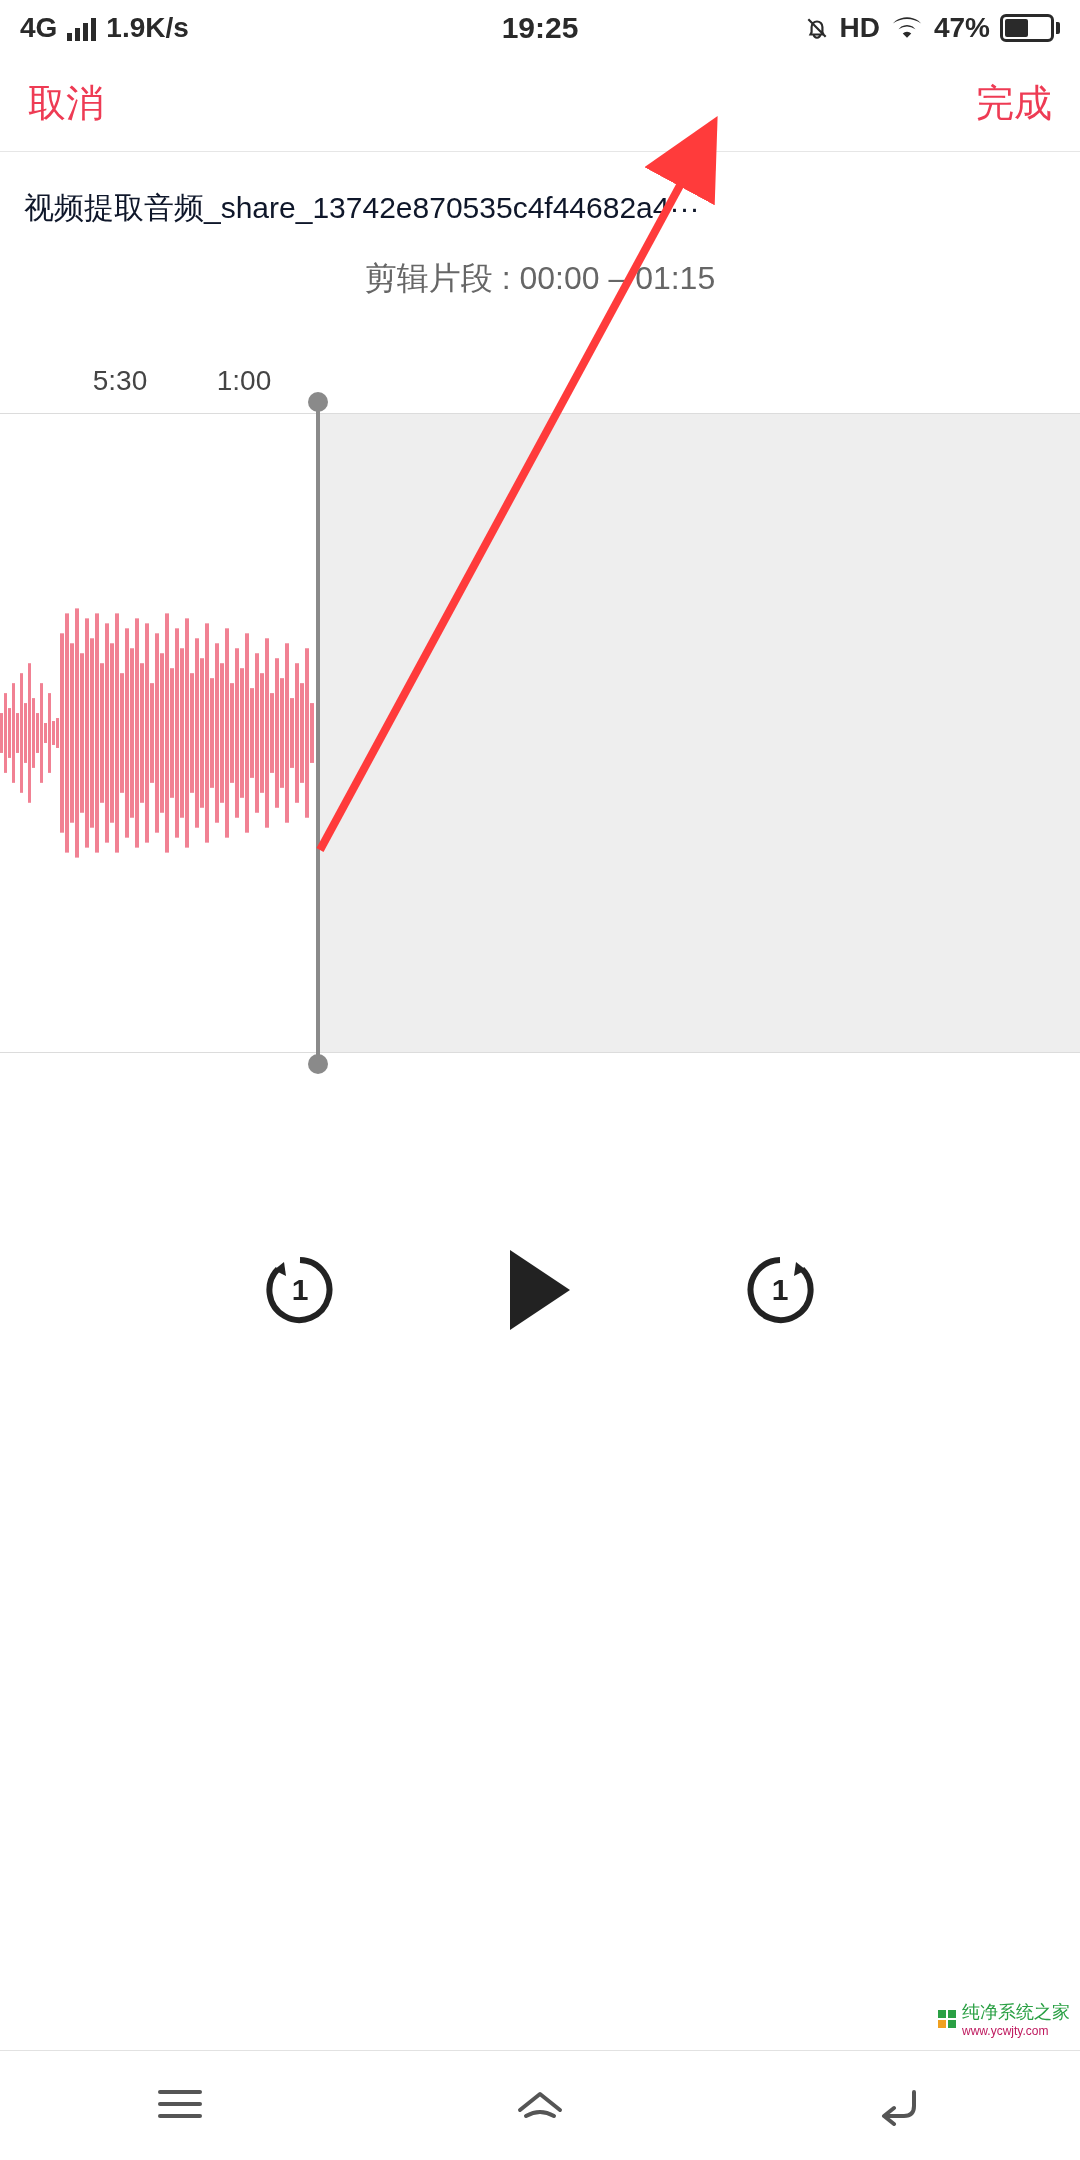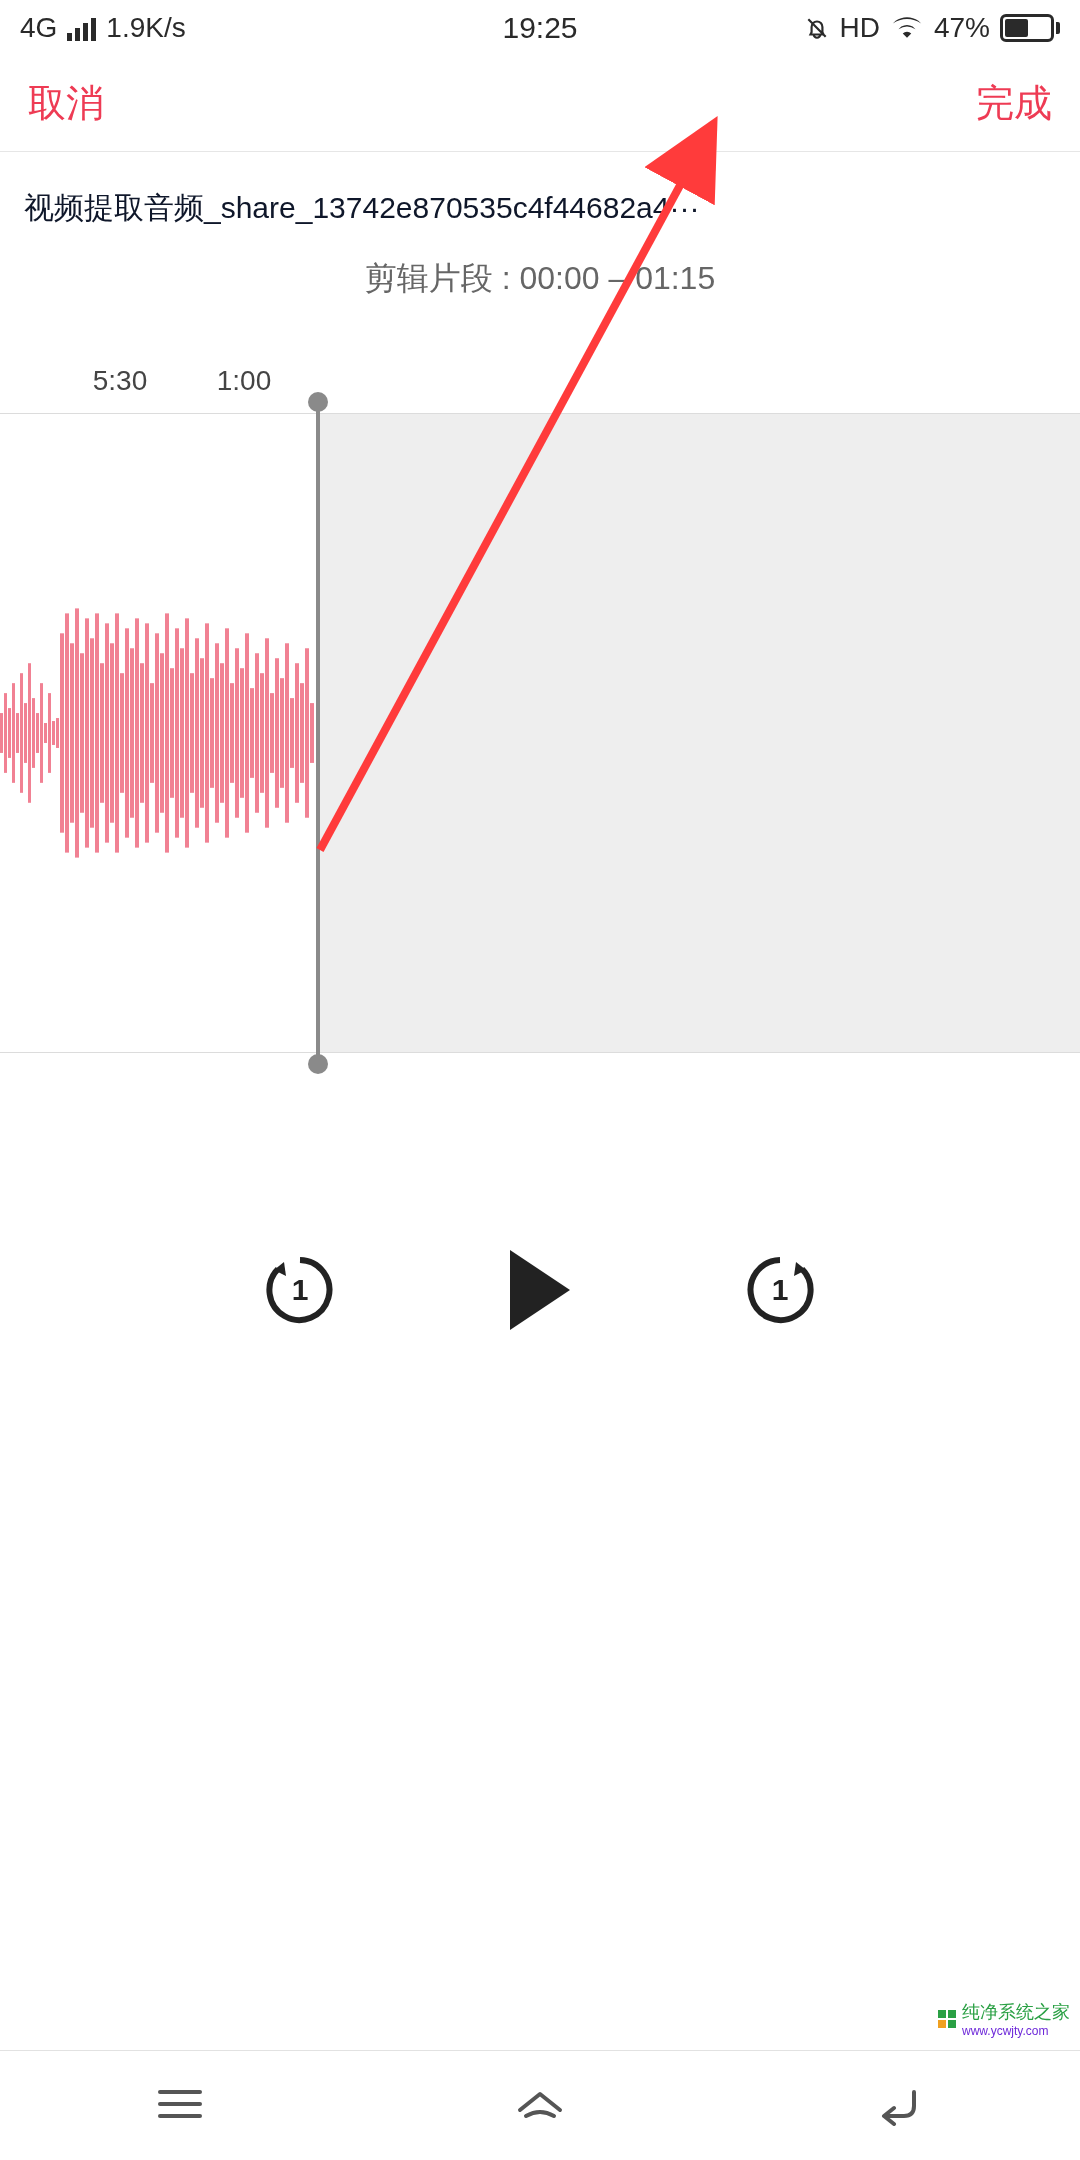--- a/index.html
+++ b/index.html
@@ -14,21 +14,21 @@
   }
 
   
   .status-bar {
     height: 56px;
     display: flex;
     align-items: center;
     justify-content: space-between;
     padding: 0 20px;
     font-size: 28px;
-    font-weight: 400;
+    font-weight: 700;
     color: #2a2a2a;
   }
   .status-left, .status-right { display: flex; align-items: center; gap: 10px; }
   .status-center { position: absolute; left: 50%; transform: translateX(-50%); font-size: 30px; }
   .signal-icon { display: inline-flex; align-items: flex-end; gap: 3px; height: 26px; }
   .signal-icon span { width: 5px; background: #2a2a2a; display: inline-block; }
   .signal-icon span:nth-child(1){height:8px}.signal-icon span:nth-child(2){height:13px}
   .signal-icon span:nth-child(3){height:18px}.signal-icon span:nth-child(4){height:23px}
   .bell-off { position: relative; display:inline-block; width:26px; height:28px; }
   .wifi-icon svg { width: 34px; height: 28px; }
@@ -105,21 +105,21 @@
   .nav-item svg { width:60px; height:44px; }
 
   .watermark {
     position:absolute; right:6px; bottom:120px;
     font-size:18px; color:#2aa044; display:flex; align-items:center; gap:6px;
     background:rgba(255,255,255,0.8); padding:2px 4px;margin-top:12px;
   }
   .watermark .sq { display:grid; grid-template-columns:repeat(2,8px); grid-template-rows:repeat(2,8px); gap:2px; }
   .watermark .sq span{ background:#2aa044; }
   .watermark .sq span:nth-child(3){ background:#f0a020; }
-  .watermark small{ display:block; font-size:12px; color:#6d28d9; }
+  .watermark small{ display:block; font-size:12px; color:#be185d; }
 </style>
 </head>
 <body>
 
 <div class="status-bar">
   <div class="status-left">
     <span>4G</span>
     <span class="signal-icon">
         <span></span>
         <span></span>

